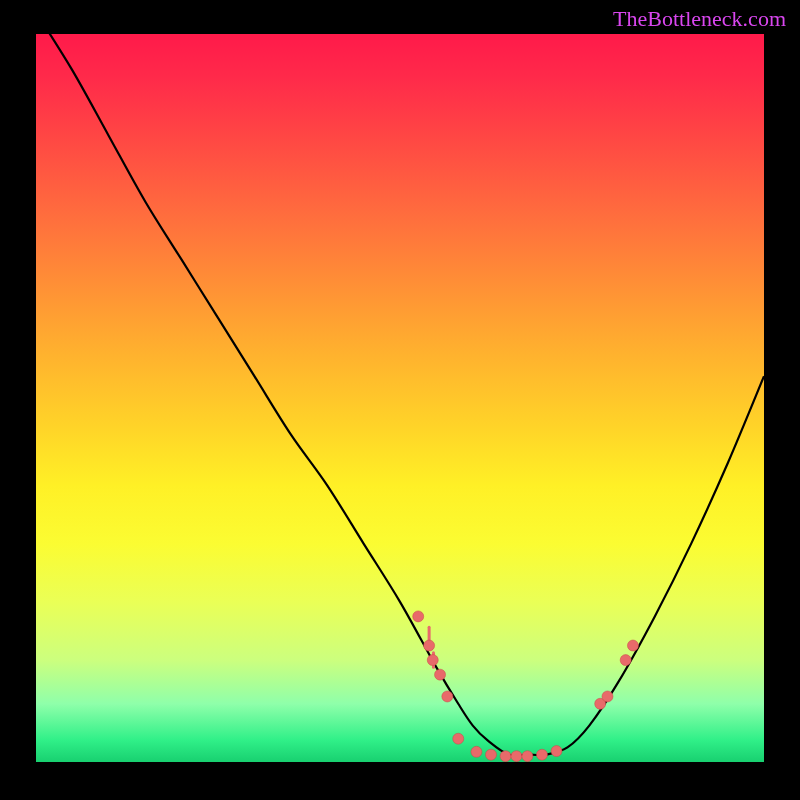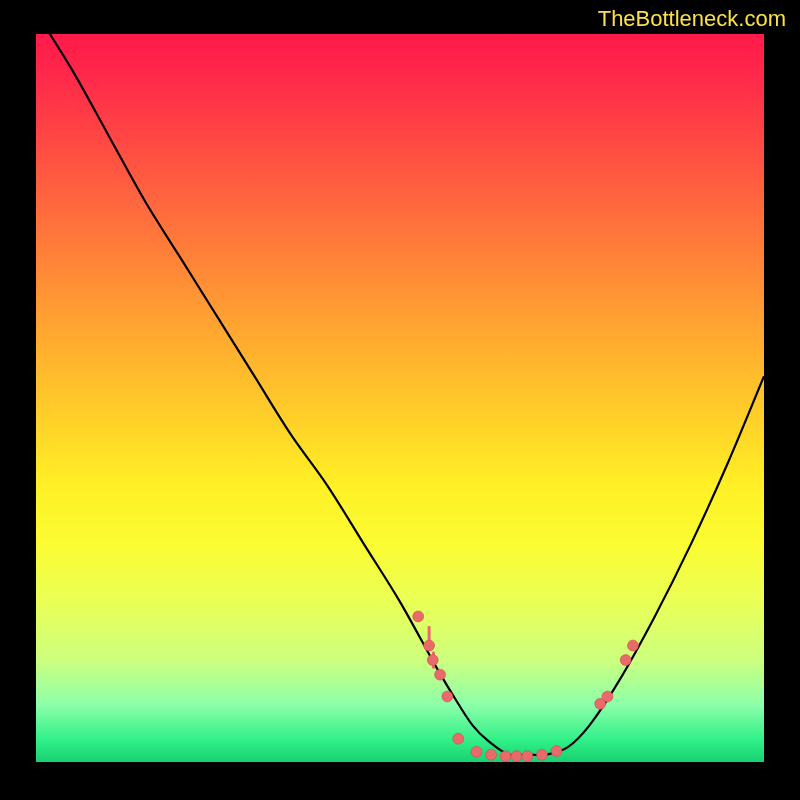--- a/index.html
+++ b/index.html
@@ -7,24 +7,25 @@
     width: 800px;
     height: 800px;
     background: #000;
     position: relative;
     font-family: Arial, sans-serif;
   }
   .watermark {
     position: absolute;
     top: 6px;
     right: 14px;
-    color: #fde047;
+    color: #d946ef;
     font-size: 22px;
     font-weight: 500;
     z-index: 10;
+    font-family: Liberation Serif, serif;
   }
   .plot-area {
     position: absolute;
     left: 36px;
     top: 34px;
     width: 728px;
     height: 728px;
     overflow: hidden;
   }
   .gradient-bg {

